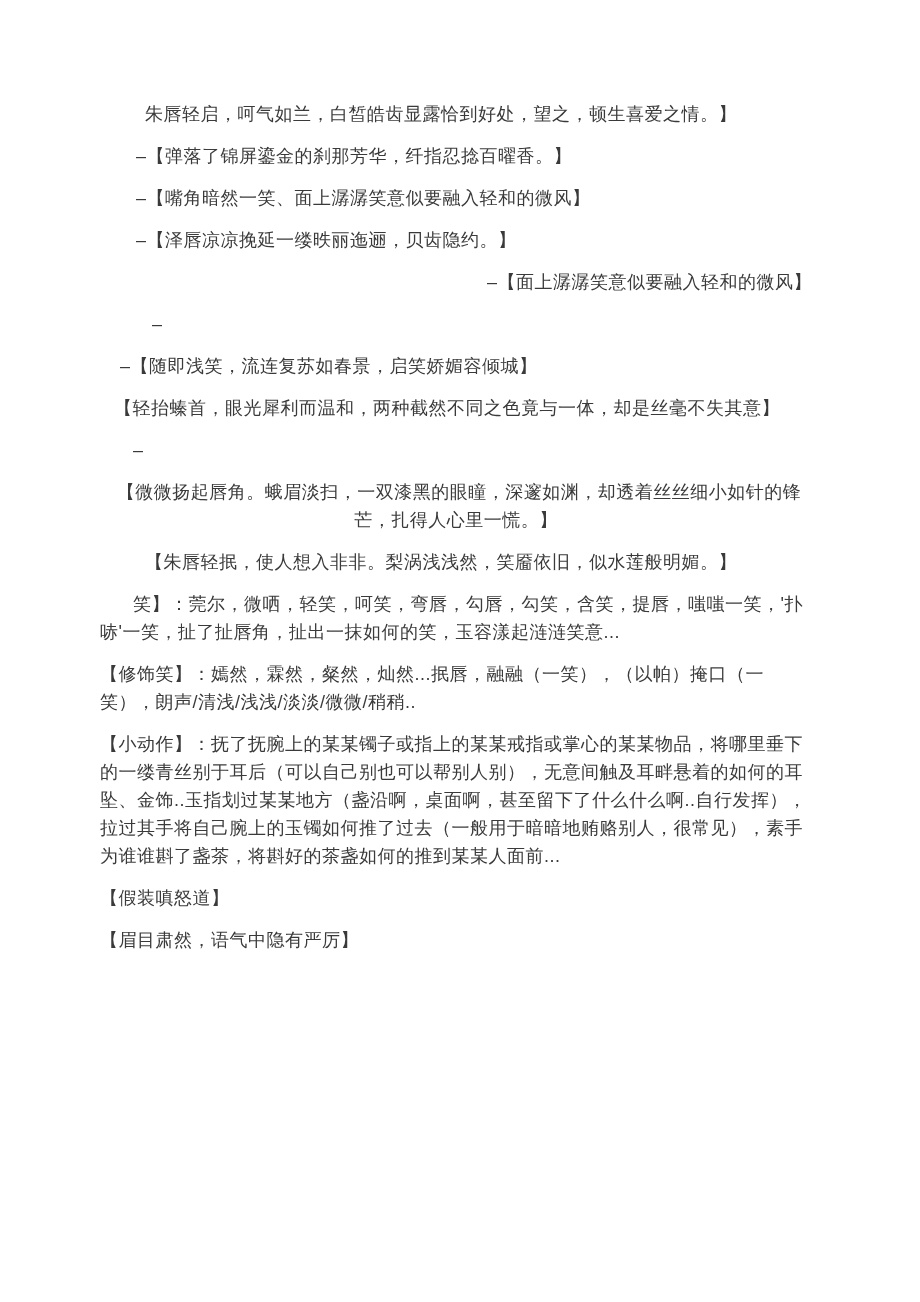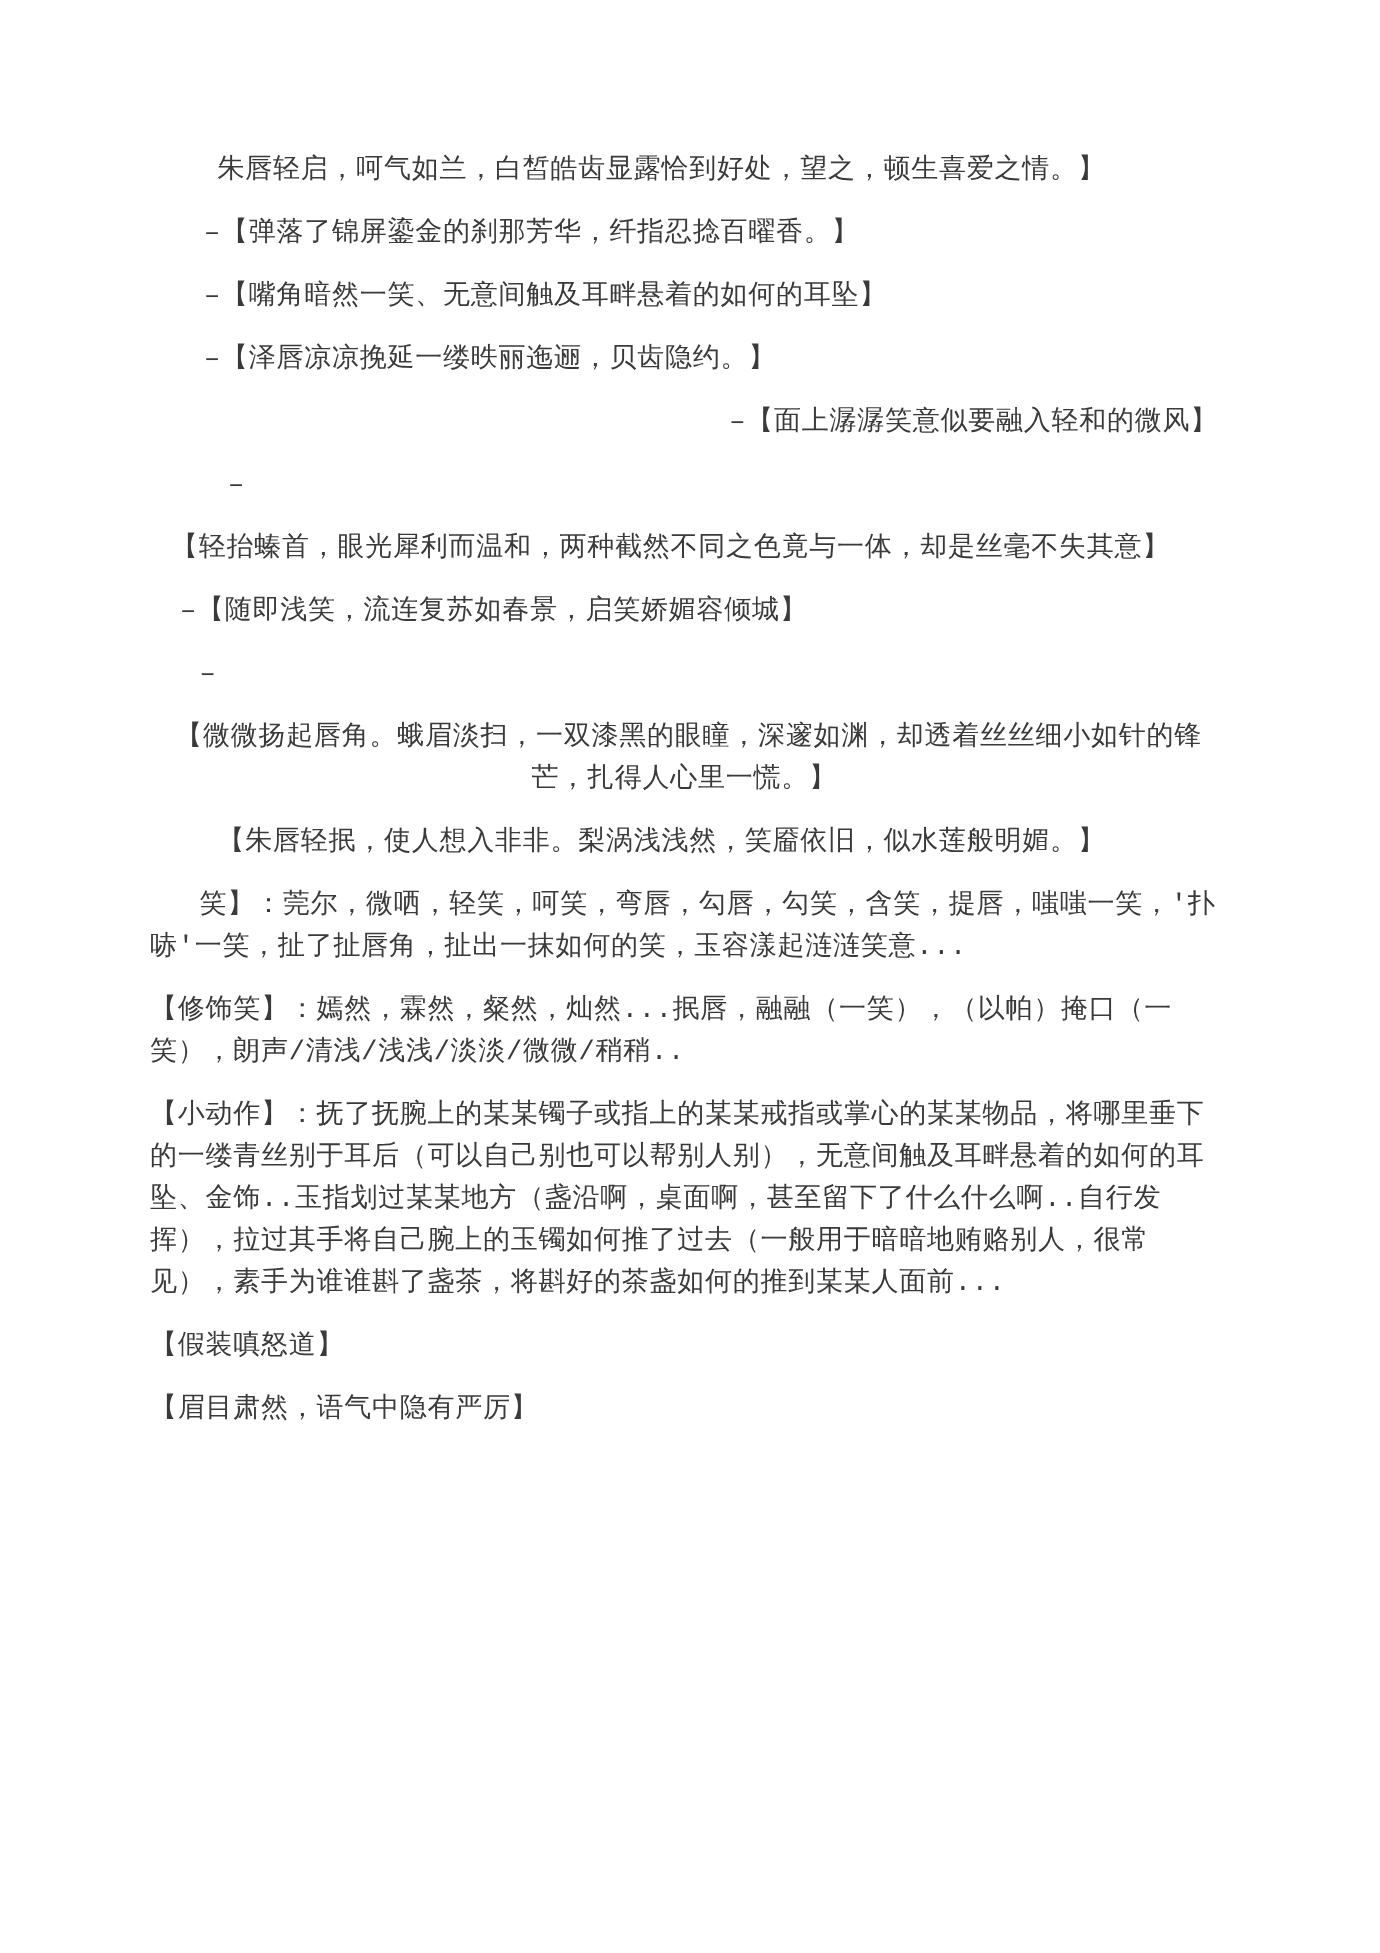--- a/index.html
+++ b/index.html
@@ -7,21 +7,21 @@
     padding: 0;
     background: #ffffff;
   }
   .page {
     position: relative;
     width: 920px;
     height: 1302px;
     background: #ffffff;
     overflow: hidden;
     box-sizing: border-box;
-    font-family: Liberation Mono, monospace;
+    font-family: Liberation Sans, sans-serif;
   }
   .doc {
     box-sizing: border-box;
     padding: 100px 108px 0 100px;
     font-size: 18px;
     line-height: 28px;
     letter-spacing: 0.5px;
     color: #3a3a3a;
   }
   .para {
@@ -31,26 +31,26 @@
     white-space: normal;
   }
 </style>
 </head>
 <body>
 
 <div class="page" style="background: rgb(255, 255, 255);">
   <div class="doc" id="doc" style="color: rgb(58, 58, 58);">
       <p class="para" style="text-indent: 45px;">朱唇轻启，呵气如兰，白皙皓齿显露恰到好处，望之，顿生喜爱之情。】</p>
       <p class="para" style="text-indent: 36px;">–【弹落了锦屏鎏金的刹那芳华，纤指忍捻百曜香。】</p>
-      <p class="para" style="text-indent: 36px;">–【嘴角暗然一笑、无意间触及耳畔悬着的如何的耳坠】</p>
+      <p class="para" style="text-indent: 36px;">–【嘴角暗然一笑、面上潺潺笑意似要融入轻和的微风】</p>
       <p class="para" style="text-indent: 36px;">–【泽唇凉凉挽延一缕昳丽迤逦，贝齿隐约。】</p>
       <p class="para" style="text-indent: 36px; text-align: right;">–【面上潺潺笑意似要融入轻和的微风】</p>
       <p class="para" style="text-indent: 52px;">–</p>
+      <p class="para" style="text-indent: 20px;">–【随即浅笑，流连复苏如春景，启笑娇媚容倾城】</p>
       <p class="para" style="text-indent: 14px;">【轻抬螓首，眼光犀利而温和，两种截然不同之色竟与一体，却是丝毫不失其意】</p>
-      <p class="para" style="text-indent: 20px;">–【随即浅笑，流连复苏如春景，启笑娇媚容倾城】</p>
       <p class="para" style="text-indent: 33px;">–</p>
       <p class="para" style="text-indent: 6px; text-align: center;">【微微扬起唇角。蛾眉淡扫，一双漆黑的眼瞳，深邃如渊，却透着丝丝细小如针的锋芒，扎得人心里一慌。】</p>
       <p class="para" style="text-indent: 45px;">【朱唇轻抿，使人想入非非。梨涡浅浅然，笑靥依旧，似水莲般明媚。】</p>
       <p class="para" style="text-indent: 33px;">笑】：莞尔，微哂，轻笑，呵笑，弯唇，勾唇，勾笑，含笑，提唇，嗤嗤一笑，'扑哧'一笑，扯了扯唇角，扯出一抹如何的笑，玉容漾起涟涟笑意...</p>
       <p class="para" style="text-indent: 0px;">【修饰笑】：嫣然，霖然，粲然，灿然...抿唇，融融（一笑），（以帕）掩口（一笑），朗声/清浅/浅浅/淡淡/微微/稍稍..</p>
       <p class="para" style="text-indent: 0px;">【小动作】：抚了抚腕上的某某镯子或指上的某某戒指或掌心的某某物品，将哪里垂下的一缕青丝别于耳后（可以自己别也可以帮别人别），无意间触及耳畔悬着的如何的耳坠、金饰..玉指划过某某地方（盏沿啊，桌面啊，甚至留下了什么什么啊..自行发挥），拉过其手将自己腕上的玉镯如何推了过去（一般用于暗暗地贿赂别人，很常见），素手为谁谁斟了盏茶，将斟好的茶盏如何的推到某某人面前...</p>
       <p class="para" style="text-indent: 0px;">【假装嗔怒道】</p>
       <p class="para" style="text-indent: 0px;">【眉目肃然，语气中隐有严厉】</p>
     </div>
 </div>

